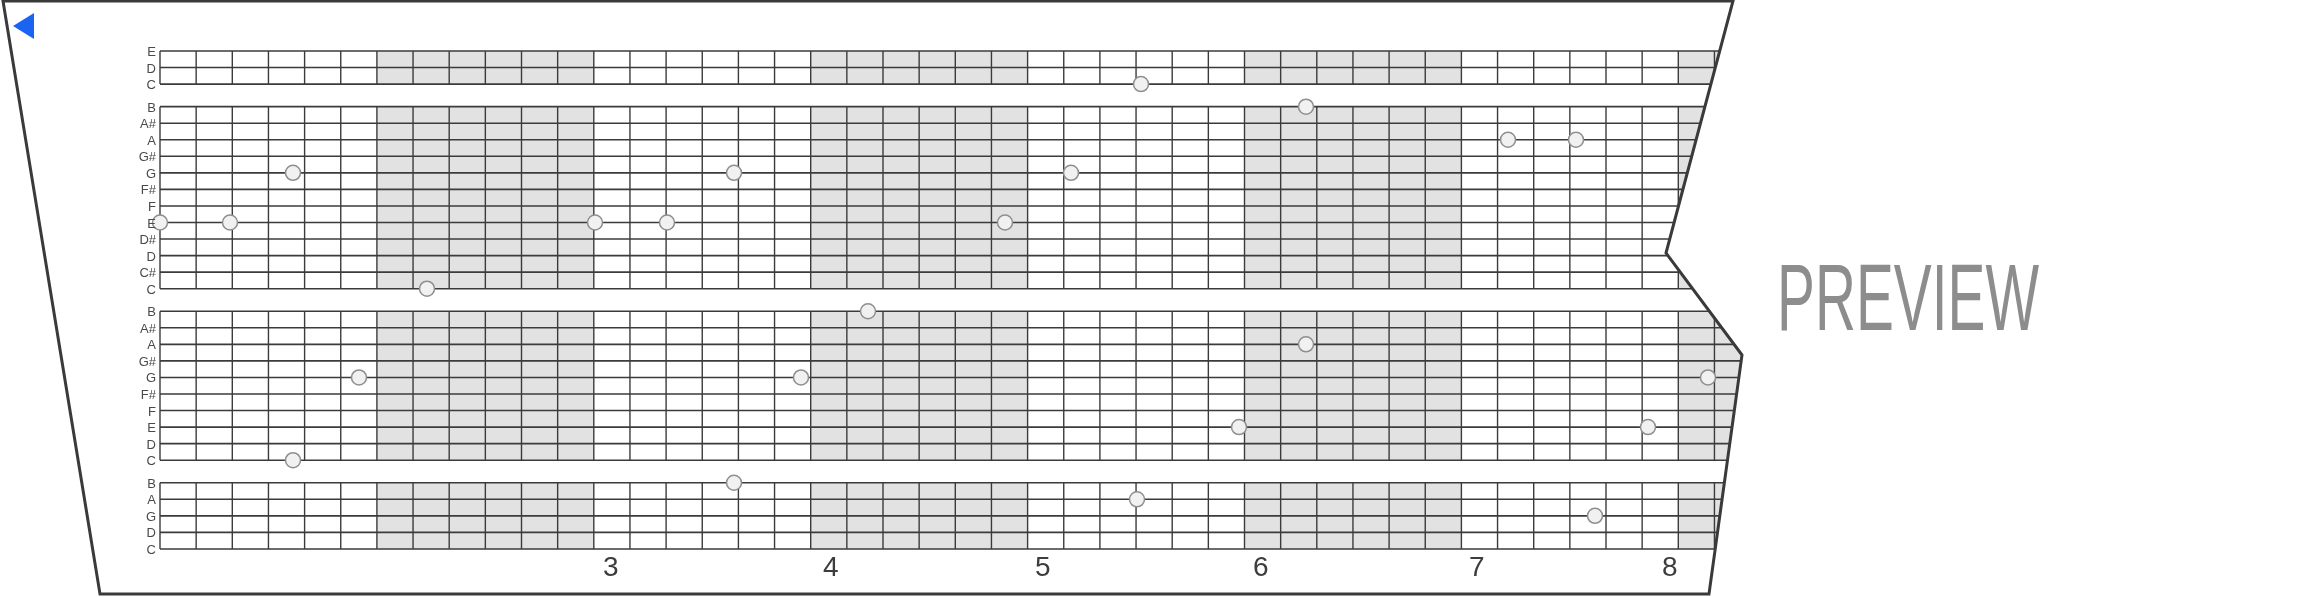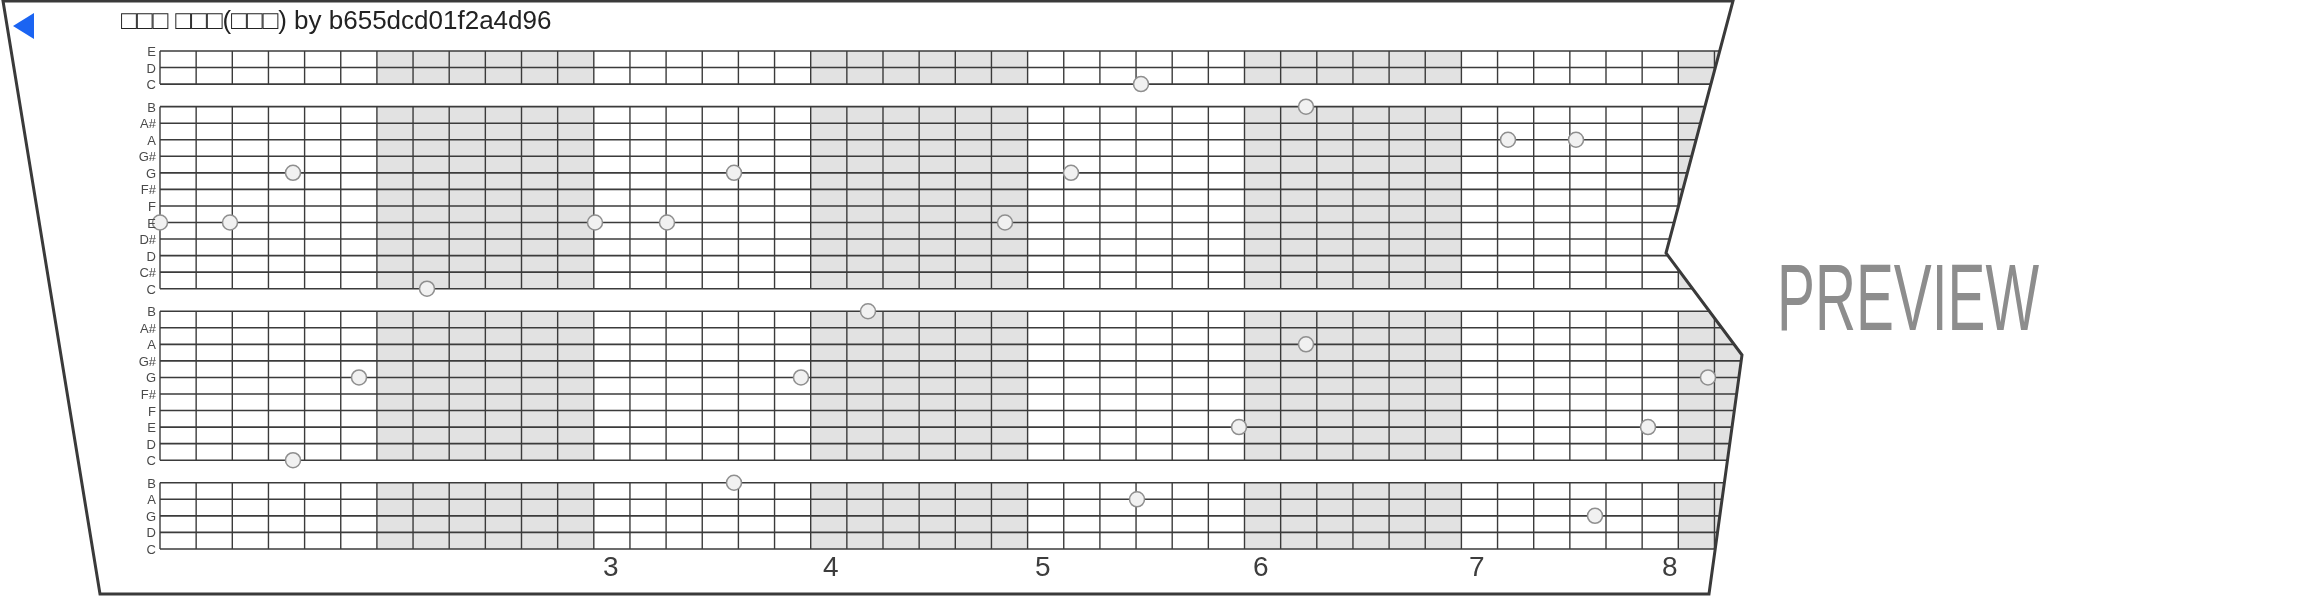--- a/index.html
+++ b/index.html
@@ -287,21 +287,20 @@
         <circle cx="1595" cy="515.85" r="7.5" fill="#f1f1f1" stroke="#8f8f8f" stroke-width="1.5"></circle>
         <circle cx="1648" cy="427.1" r="7.5" fill="#f1f1f1" stroke="#8f8f8f" stroke-width="1.5"></circle>
         <circle cx="1708" cy="377.45" r="7.5" fill="#f1f1f1" stroke="#8f8f8f" stroke-width="1.5"></circle>
       </g>
       <polygon points="3,1 1733,1 1666,253 1742,355 1709,594 100,594" fill="none" stroke="#3a3a3a" stroke-width="3" stroke-linejoin="miter"></polygon>
       <text x="1777" y="330" font-size="95" fill="#8d8d8d" textLength="262" lengthAdjust="spacingAndGlyphs" font-family="&quot;Liberation Sans&quot;,&quot;DejaVu Sans&quot;,sans-serif">PREVIEW</text>
     </svg>
 
   <div class="play-btn"></div>
 
-  <div class="title">□□□ □□□(□□□) by b655dcd01f2a4d96</div>
 
   <div id="labels-host">
       <div class="row-label" style="top: 45px;">E</div>
       <div class="row-label" style="top: 61.55px;">D</div>
       <div class="row-label" style="top: 78.1px;">C</div>
       <div class="row-label" style="top: 100.65px;">B</div>
       <div class="row-label" style="top: 117.2px;">A#</div>
       <div class="row-label" style="top: 133.75px;">A</div>
       <div class="row-label" style="top: 150.3px;">G#</div>
       <div class="row-label" style="top: 166.85px;">G</div>

